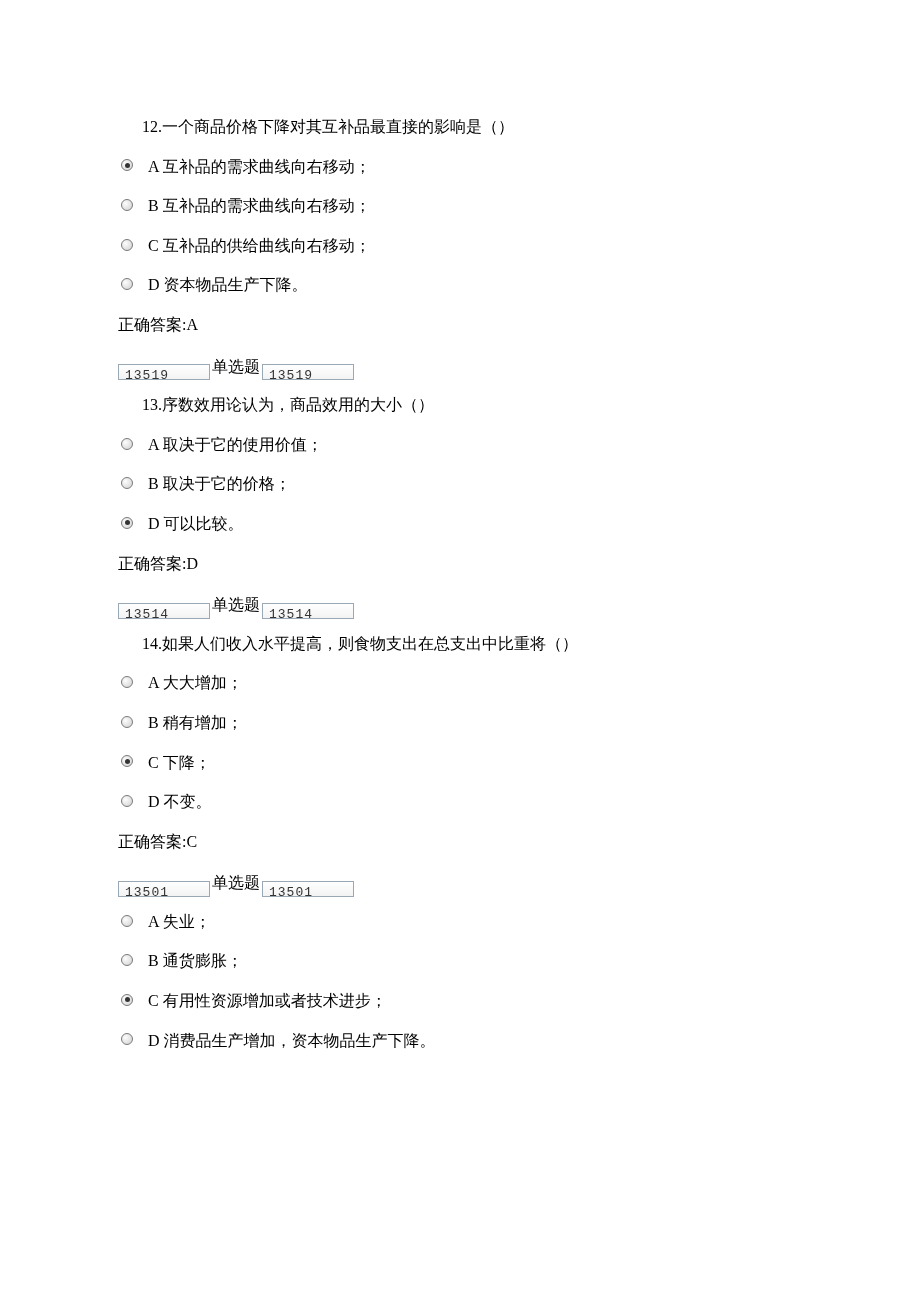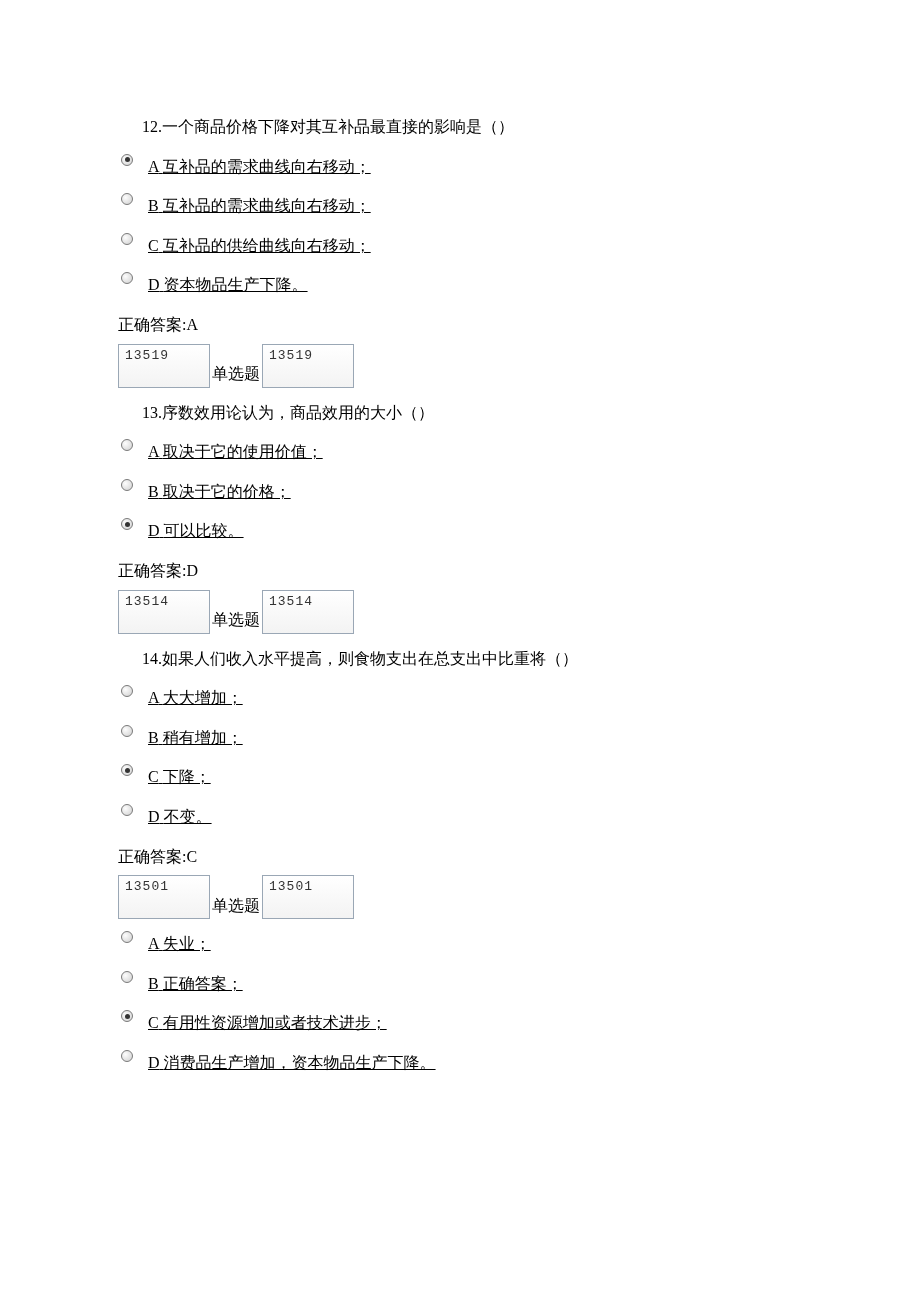--- a/index.html
+++ b/index.html
@@ -9,23 +9,23 @@
       font-size: 16px;
       color: #000;
       width: 920px;
       padding: 110px 118px 50px 118px;
       line-height: 1.6;
     }
     .question-block { margin-bottom: 0; }
     .question-text { margin-bottom: 14px; margin-top: 4px; margin-left: 24px; }
     .option-row {
       display: flex;
+      align-items: center;
       margin-bottom: 14px;
       gap: 14px;
-      text-decoration: underline;
     }
     .radio-wrap {
       display: inline-flex;
       align-items: center;
       justify-content: center;
       width: 14px;
       height: 14px;
       position: relative;
       top: -1px;
       margin-left: 2px;
@@ -53,21 +53,21 @@
     .answer-prefix, .answer-value { display: inline; }
     .id-row {
       display: flex;
       align-items: flex-end;
       gap: 0;
       margin-bottom: 12px;
       margin-top: 4px;
     }
     .id-box {
       width: 92px;
-      height: 44px;
+      height: 16px;
       border: 1px solid #9aa7b5;
       background: linear-gradient(#ffffff, #f3f3f3);
       font-size: 13px;
       font-family: "Courier New", monospace;
       color: #333;
       padding: 3px 6px 0 6px;
       letter-spacing: 1px;
       line-height: 1.2;
       display: inline-block;
     }
@@ -178,21 +178,21 @@
       <div class="option-row">
         <span class="radio-wrap">
           <span class="radio-outer"></span>
         </span>
         <span class="option-label"><span>A</span>  <span>失业；</span></span>
       </div>
       <div class="option-row">
         <span class="radio-wrap">
           <span class="radio-outer"></span>
         </span>
-        <span class="option-label"><span>B</span>  <span>正确答案；</span></span>
+        <span class="option-label"><span>B</span>  <span>通货膨胀；</span></span>
       </div>
       <div class="option-row">
         <span class="radio-wrap radio-selected">
           <span class="radio-outer"></span>
         </span>
         <span class="option-label"><span>C</span>  <span>有用性资源增加或者技术进步；</span></span>
       </div>
       <div class="option-row">
         <span class="radio-wrap">
           <span class="radio-outer"></span>

